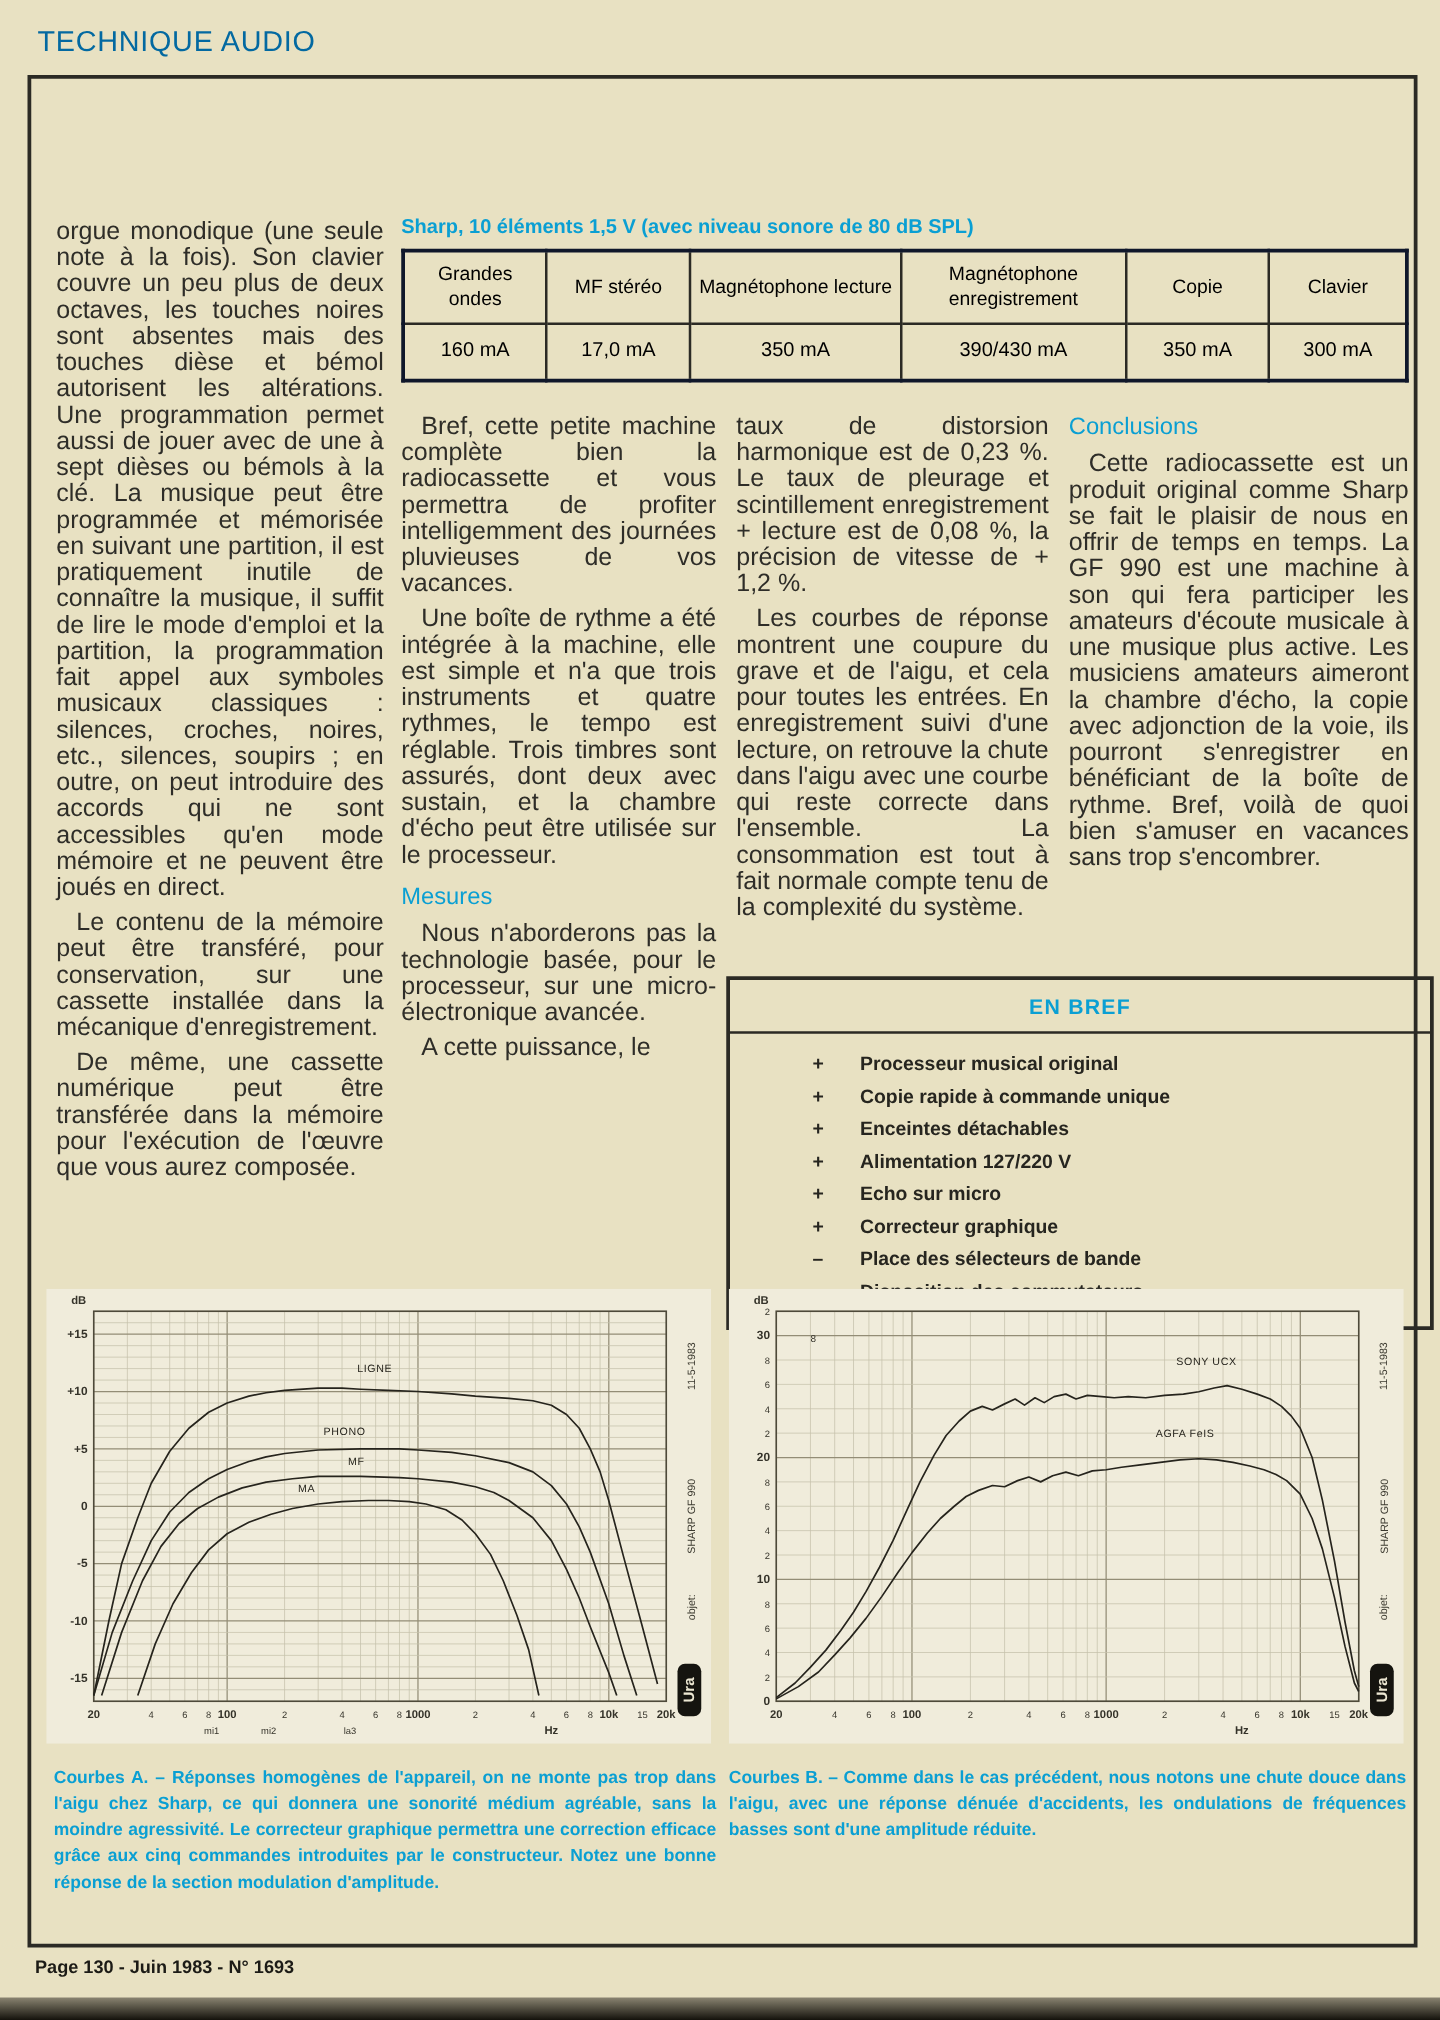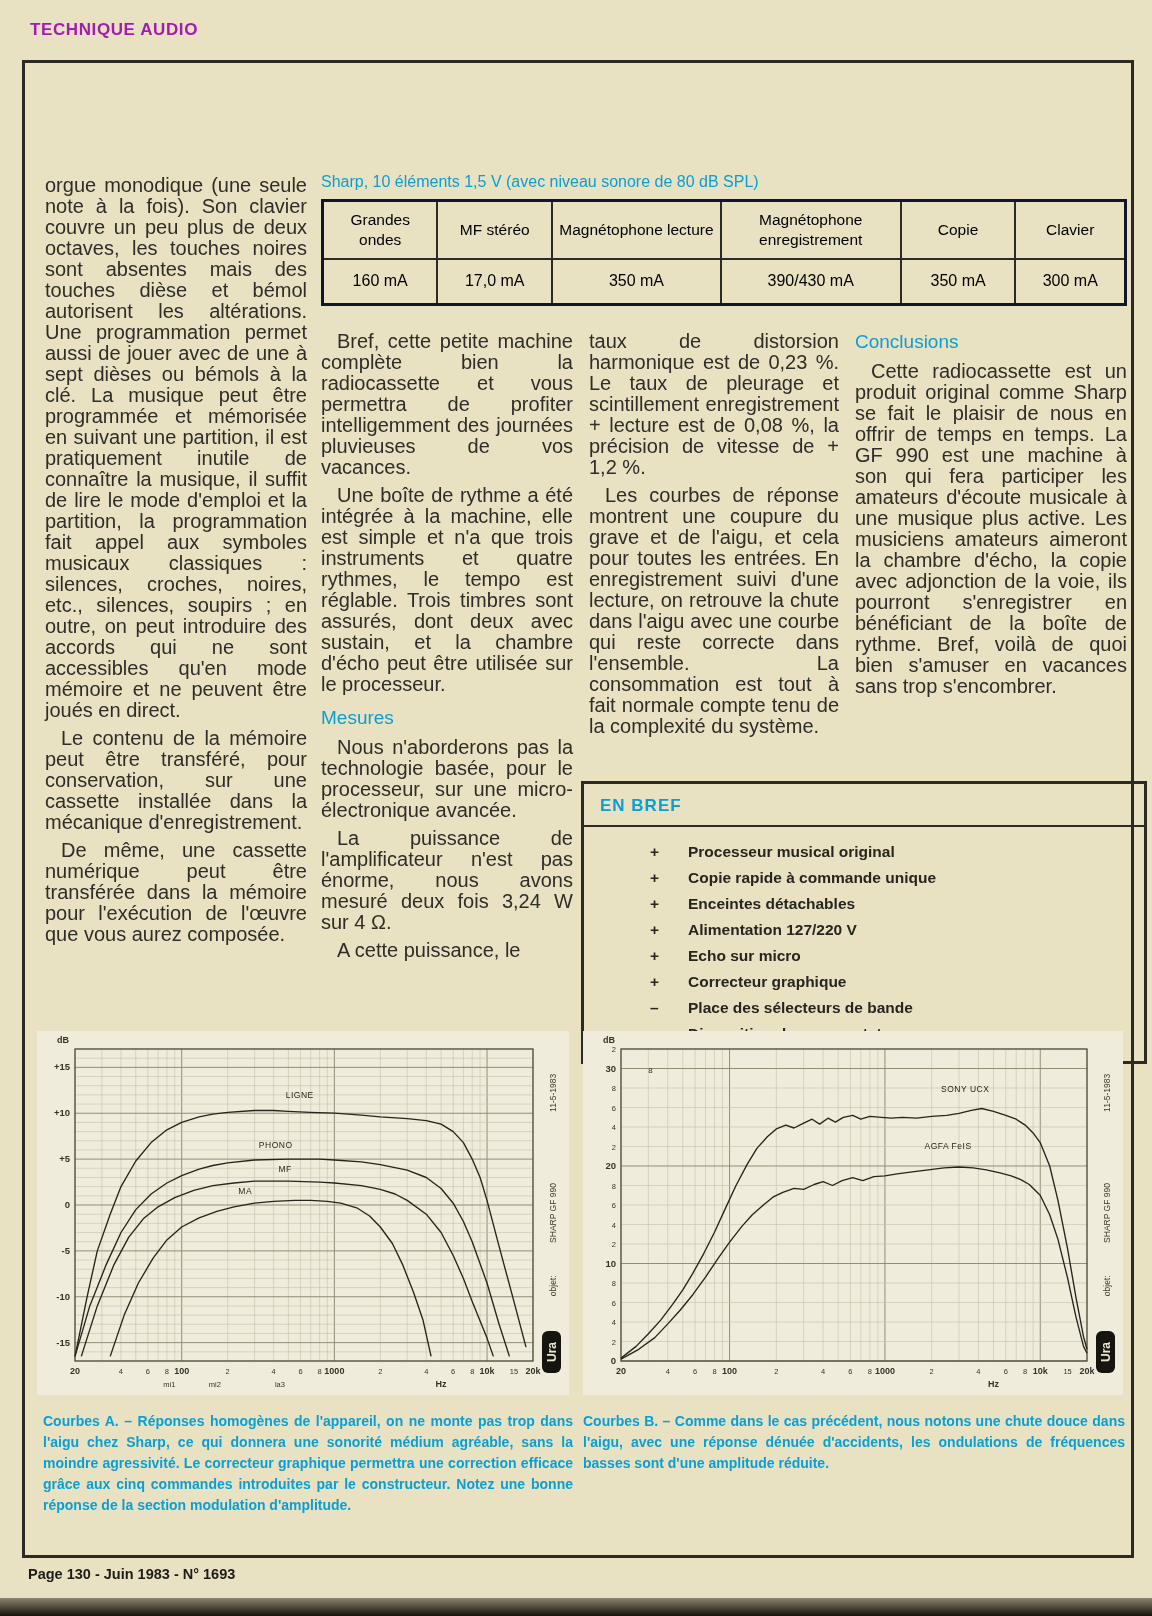--- a/index.html
+++ b/index.html
@@ -1,36 +1,36 @@
 <!DOCTYPE html>
 <html lang="fr"><head>
 <meta charset="utf-8">
 <style>
   *{box-sizing:border-box;margin:0;padding:0}
   html,body{background:#9a9378}
   body{width:1152px;font-family:"Liberation Sans","DejaVu Sans",sans-serif}
   .page{position:relative;width:1152px;height:1616px;background:#e8e1c2;overflow:hidden}
-  .masthead{position:absolute;left:30px;top:20px;font-size:17px;font-weight:bold;color:#a21caf;letter-spacing:.6px}
+  .masthead{position:absolute;left:30px;top:20px;font-size:23px;font-weight:normal;color:#0369a1;letter-spacing:.6px}
   .frame{position:absolute;left:22px;top:60px;width:1112px;height:1498px;border:3px solid #2b2a24}
   .bodytext p{color:#2e2d28;font-size:20px;line-height:21px;text-align:justify;hyphens:auto;margin:0 0 7px;text-indent:16px}
   .bodytext p.noindent{text-indent:0}
   .leftcol{position:absolute;left:20px;top:112px;width:262px}
   .col{position:absolute;top:268px}
   .col1{left:296px;width:252px}
   .col2{left:564px;width:250px}
   .col3{left:830px;width:272px}
   .cyanhead{color:#0a9fd3;font-size:19px;font-weight:normal;margin:12px 0 8px}
   .tableblock{position:absolute;left:296px;top:110px;width:806px}
-  .tabletitle{color:#0a9fd3;font-weight:normal;font-size:16px;margin-bottom:8px}
+  .tabletitle{color:#0a9fd3;font-weight:bold;font-size:16px;margin-bottom:8px}
   table.consumption{width:100%;border-collapse:collapse;border:3px solid #0f172a;color:#000000}
   table.consumption th,table.consumption td{border:2px solid #2b2a24;text-align:center;vertical-align:middle;padding:6px 4px}
   table.consumption th{font-weight:400;font-size:15.5px;height:58px;line-height:20px}
   table.consumption td{font-size:16px;height:46px}
   .enbref{position:absolute;left:556px;top:718px;width:566px;border:3px solid #2b2a24;padding:12px 16px 14px}
-  .enbref-title{text-align:left;color:#0a9fd3;font-weight:bold;font-size:17px;letter-spacing:1px}
+  .enbref-title{text-align:center;color:#0a9fd3;font-weight:bold;font-size:17px;letter-spacing:1px}
   .enbref-rule{border-top:2px solid #2b2a24;margin:9px -16px 12px}
   .enbref-item{display:flex;padding-left:50px;font-weight:bold;font-size:15.5px;color:#26251f;line-height:26px}
   .enbref-item .sign{width:38px;flex:none}
   svg.chart{position:absolute;font-family:"Liberation Sans","DejaVu Sans",sans-serif}
   #chartA{left:12px;top:968px}
   #chartB{left:558px;top:968px}
   .caption{position:absolute;color:#0a9fd3;font-weight:bold;font-size:14px;line-height:21px;text-align:justify;hyphens:auto}
   .captionA{left:18px;top:1348px;width:530px}
   .captionB{left:558px;top:1348px;width:542px}
   .footer{position:absolute;left:28px;top:1566px;font-weight:bold;font-size:14.5px;color:#1c1b16}
@@ -80,21 +80,20 @@
           </tr>
         </tbody>
       </table>
     </div>
 
     <div class="col col1 bodytext">
       <p>Bref, cette petite machine complète bien la radiocassette et vous permettra de profiter intelligemment des journées pluvieuses de vos vacances.</p>
       <p>Une boîte de rythme a été intégrée à la machine, elle est simple et n'a que trois instruments et quatre rythmes, le tempo est réglable. Trois timbres sont assurés, dont deux avec sustain, et la chambre d'écho peut être utilisée sur le processeur.</p>
       <h3 class="cyanhead">Mesures</h3>
       <p>Nous n'aborderons pas la technologie basée, pour le processeur, sur une micro-électronique avancée.</p>
-      <p>La puissance de l'amplificateur n'est pas énorme, nous avons mesuré deux fois 3,24 W sur 4 Ω.</p>
       <p>A cette puissance, le</p>
     </div>
 
     <div class="col col2 bodytext">
       <p class="noindent">taux de distorsion harmonique est de 0,23 %. Le taux de pleurage et scintillement enregistrement + lecture est de 0,08 %, la précision de vitesse de + 1,2 %.</p>
       <p>Les courbes de réponse montrent une coupure du grave et de l'aigu, et cela pour toutes les entrées. En enregistrement suivi d'une lecture, on retrouve la chute dans l'aigu avec une courbe qui reste correcte dans l'ensemble. La consommation est tout à fait normale compte tenu de la complexité du système.</p>
     </div>
 
     <div class="col col3 bodytext">
       <h3 class="cyanhead" style="margin-top:0">Conclusions</h3>

